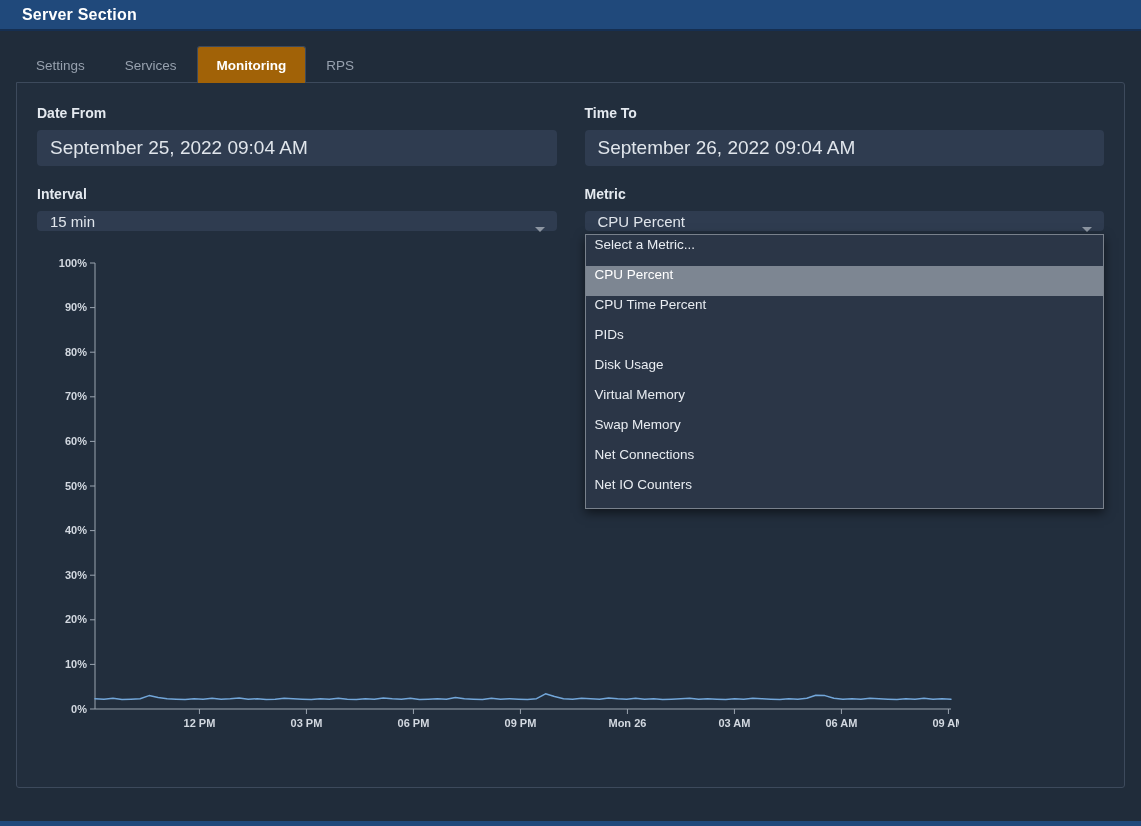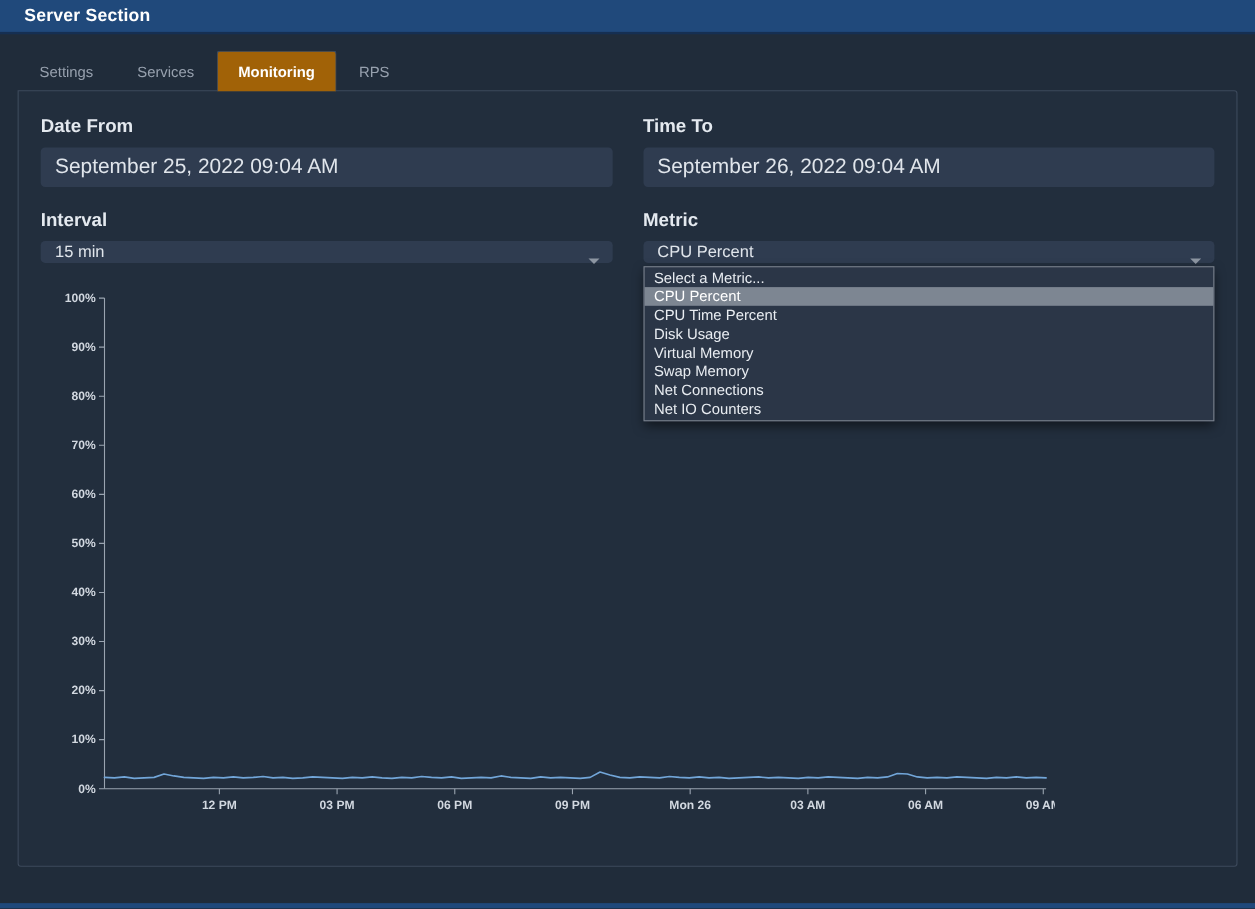--- a/index.html
+++ b/index.html
@@ -73,21 +73,21 @@
   
   .filter-grid {
     display: grid;
     grid-template-columns: 1fr 1fr;
     column-gap: 28px;
     row-gap: 20px;
   }
   .field-label {
     display: block;
     color: #e4e9ef;
-    font-size: 17px;
+    font-size: 14px;
     font-weight: bold;
     margin-bottom: 9px;
   }
   .text-input {
     width: 100%;
     height: 36px;
     background: #2f3c50;
     border: none;
     border-radius: 4px;
     color: #e0e5eb;
@@ -126,21 +126,21 @@
     top: calc(100% + 3px);
     left: 0;
     right: 0;
     background: #2b3647;
     border: 1px solid #79818c;
     box-shadow: 0 4px 10px rgba(0,0,0,0.55);
     z-index: 20;
     padding: 1px 0 2px 0;
   }
   .dropdown .option {
-    height: 17px;
+    height: 30px;
     line-height: 18px;
     padding: 0 9px;
     font-size: 13.5px;
     color: #e8ecf1;
     white-space: nowrap;
     overflow: hidden;
     cursor: pointer;
   }
   .dropdown .option.highlighted {
     background: #7d8692;
@@ -196,20 +196,21 @@
       <label class="field-label">Metric</label>
       <div class="select">
         <span>CPU Percent</span>
         <span class="caret"></span>
       </div>
 
       <div class="dropdown">
         <div class="option">Select a Metric...</div>
         <div class="option highlighted">CPU Percent</div>
         <div class="option">CPU Time Percent</div>
+        <div class="option">PIDs</div>
         <div class="option">Disk Usage</div>
         <div class="option">Virtual Memory</div>
         <div class="option">Swap Memory</div>
         <div class="option">Net Connections</div>
         <div class="option">Net IO Counters</div>
       </div>
     </div>
 
   </div>
 

